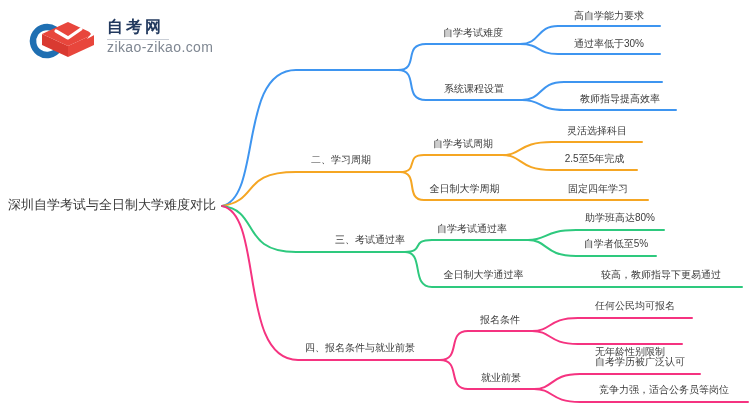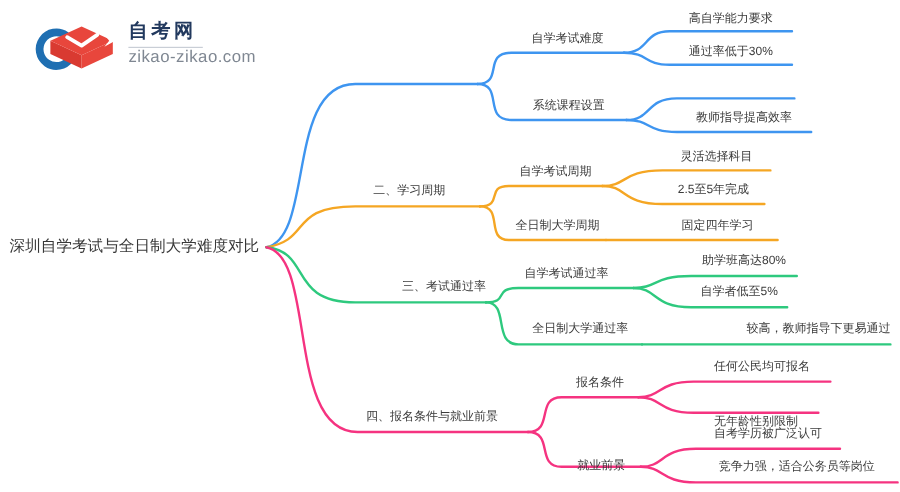--- a/index.html
+++ b/index.html
@@ -95,23 +95,23 @@
   <div class="node" style="left:552px; top:124px; width:90px;">灵活选择科目</div>
   <div class="node" style="left:552px; top:152px; width:85px;">2.5至5年完成</div>
   <div class="node" style="left:424px; top:182px; width:81px;">全日制大学周期</div>
   <div class="node" style="left:548px; top:182px; width:100px;">固定四年学习</div>
 
   <div class="node" style="left:280px; top:233px; width:125px;text-align:right;">三、考试通过率</div>
   <div class="node" style="left:424px; top:222px; width:96px;">自学考试通过率</div>
   <div class="node" style="left:576px; top:211px; width:88px;">助学班高达80%</div>
   <div class="node" style="left:576px; top:237px; width:80px;">自学者低至5%</div>
   <div class="node" style="left:432px; top:268px; width:103px;">全日制大学通过率</div>
-  <div class="node" style="left:580px; top:268px; width:162px;text-align:right;">较高，教师指导下更易通过</div>
+  <div class="node" style="left:580px; top:268px; width:162px;">较高，教师指导下更易通过</div>
 
   <div class="node" style="left:280px; top:341px; width:160px;">四、报名条件与就业前景</div>
   <div class="node" style="left:468px; top:313px; width:64px;">报名条件</div>
   <div class="node" style="left:578px; top:299px; width:114px;">任何公民均可报名</div>
   <div class="node" style="left:578px; top:325px; width:104px;margin-top:20px;">无年龄性别限制</div>
-  <div class="node" style="left:468px; top:371px; width:66px;margin-top:11px;">就业前景</div>
+  <div class="node" style="left:468px; top:371px; width:66px;">就业前景</div>
   <div class="node" style="left:580px; top:355px; width:120px;">自考学历被广泛认可</div>
   <div class="node" style="left:580px; top:383px; width:168px;">竞争力强，适合公务员等岗位</div>
 
 </div>
 
 </body></html>

